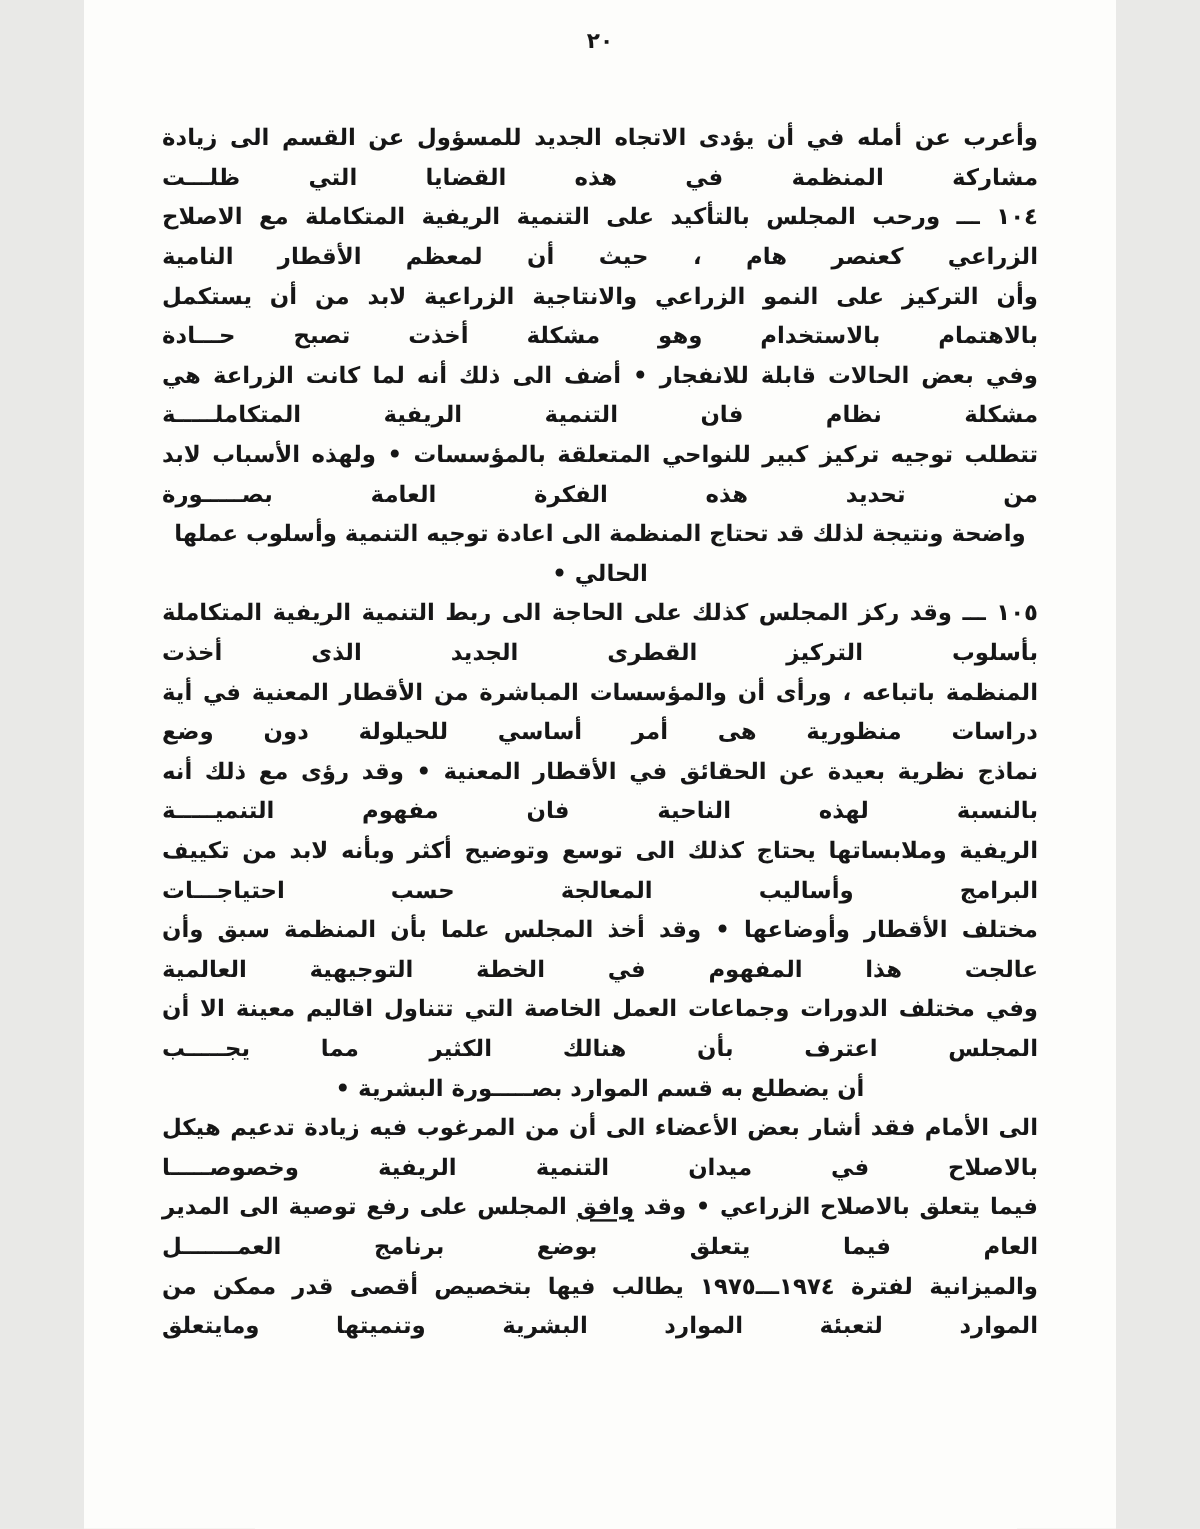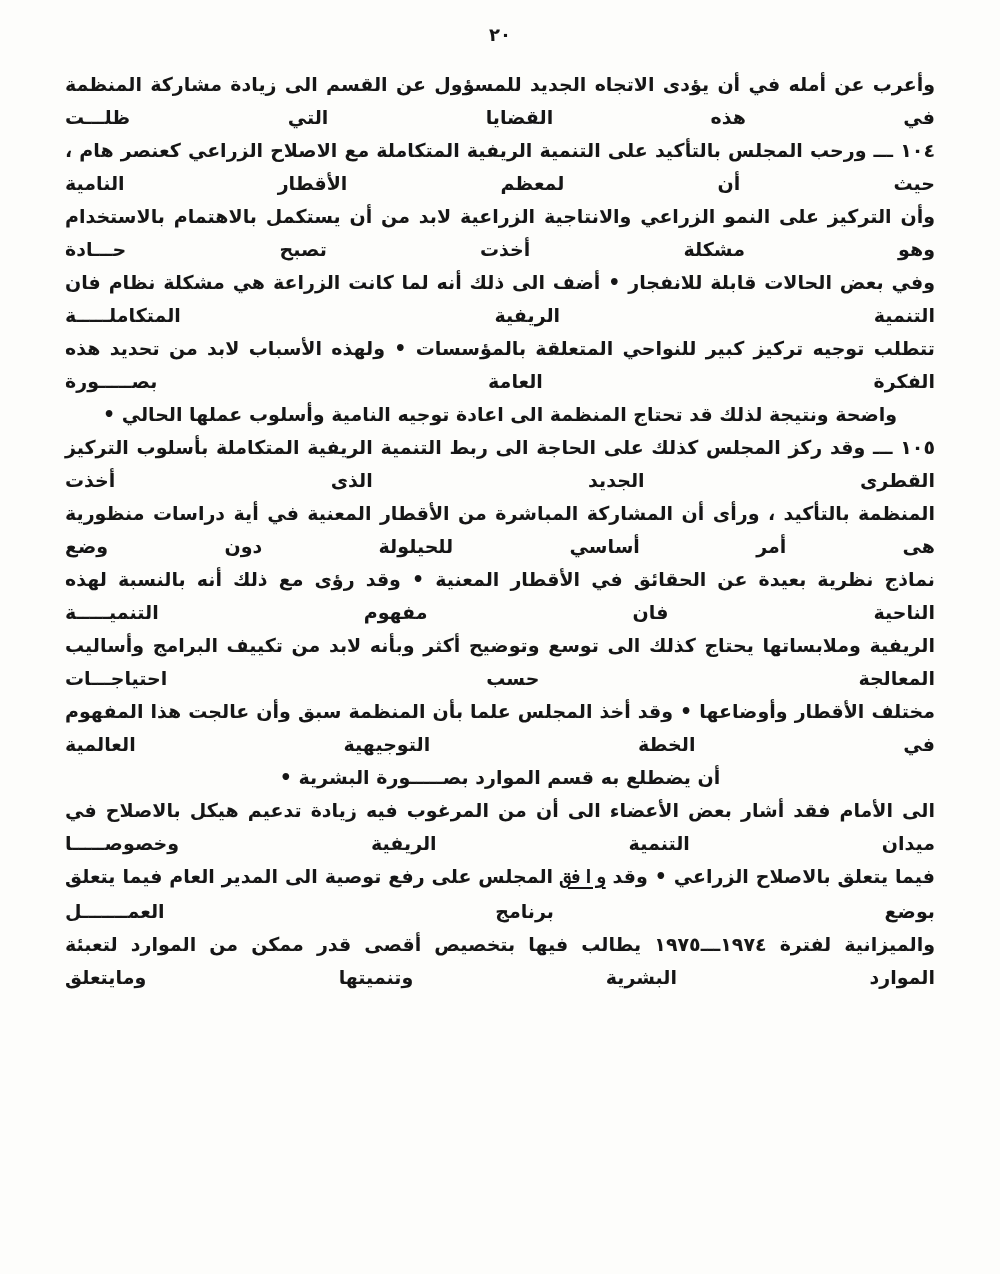--- a/index.html
+++ b/index.html
@@ -2,21 +2,21 @@
 <html lang="ar"><head>
 <meta charset="utf-8">
 <style>
   html, body {
     margin: 0;
     padding: 0;
     background: #e9e9e7;
   }
   .page {
     position: relative;
-    width: 1000px;
+    width: 860px;
     height: 1274px;
     margin: 0 auto;
     background: #fdfdfb;
     color: #161616;
     font-family: "DejaVu Sans", sans-serif;
     overflow: hidden;
     box-sizing: border-box;
     padding: 18px 65px 0 65px;
   }
   .page-num-top {
@@ -29,49 +29,50 @@
   .para {
     direction: rtl;
     font-size: 19px;
     font-weight: 600;
     line-height: 33px;
   }
   .line { white-space: normal; }
   .j { text-align: justify; text-align-last: justify; }
   .c { text-align: center; text-align-last: center; }
   .l { text-align: left; text-align-last: left; }
-  .u { text-decoration: underline; text-underline-offset: 4px; text-decoration-thickness: 2px; font-family: Liberation Mono, monospace; }
-  .mt-intro { margin-top: 17px; }
+  .u { text-decoration: underline; text-underline-offset: 4px; text-decoration-thickness: 2px; }
+  .mt-intro { margin-top: 48px; }
   .mt-para  { }
 </style>
 </head>
 <body>
 
 <div class="page">
 
   <div class="page-num-top">٢٠</div>
 
   <div class="para mt-intro">
     <div class="line j">وأعرب عن أمله في أن يؤدى الاتجاه الجديد للمسؤول عن القسم الى زيادة مشاركة المنظمة في هذه القضايا التي ظلـــت</div>
   </div>
 
   <div class="para mt-para">
     <div class="line j">١٠٤ ـــ ورحب المجلس بالتأكيد على التنمية الريفية المتكاملة مع الاصلاح الزراعي كعنصر هام ، حيث أن لمعظم الأقطار النامية</div>
     <div class="line j">وأن التركيز على النمو الزراعي والانتاجية الزراعية لابد من أن يستكمل بالاهتمام بالاستخدام وهو مشكلة أخذت تصبح حـــادة</div>
     <div class="line j">وفي بعض الحالات قابلة للانفجار • أضف الى ذلك أنه لما كانت الزراعة هي مشكلة نظام فان التنمية الريفية المتكاملـــــة</div>
     <div class="line j">تتطلب توجيه تركيز كبير للنواحي المتعلقة بالمؤسسات • ولهذه الأسباب لابد من تحديد هذه الفكرة العامة بصـــــورة</div>
-    <div class="line c">واضحة ونتيجة لذلك قد تحتاج المنظمة الى اعادة توجيه النامية وأسلوب عملها الحالي •</div>
+    <div class="line c">واضحة ونتيجة لذلك قد تحتاج المنظمة الى اعادة توجيه التنمية وأسلوب عملها الحالي •</div>
   </div>
 
   <div class="para mt-para">
     <div class="line j">١٠٥ ـــ وقد ركز المجلس كذلك على الحاجة الى ربط التنمية الريفية المتكاملة بأسلوب التركيز القطرى الجديد الذى أخذت</div>
-    <div class="line j">المنظمة بالتأكيد ، ورأى أن المشاركة المباشرة من الأقطار المعنية في أية دراسات منظورية هى أمر أساسي للحيلولة دون وضع</div>
+    <div class="line j">المنظمة باتباعه ، ورأى أن والمؤسسات المباشرة من الأقطار المعنية في أية دراسات منظورية هى أمر أساسي للحيلولة دون وضع</div>
     <div class="line j">نماذج نظرية بعيدة عن الحقائق في الأقطار المعنية • وقد رؤى مع ذلك أنه بالنسبة لهذه الناحية فان مفهوم التنميـــــة</div>
     <div class="line j">الريفية وملابساتها يحتاج كذلك الى توسع وتوضيح أكثر وبأنه لابد من تكييف البرامج وأساليب المعالجة حسب احتياجـــات</div>
     <div class="line j">مختلف الأقطار وأوضاعها • وقد أخذ المجلس علما بأن المنظمة سبق وأن عالجت هذا المفهوم في الخطة التوجيهية العالمية</div>
+    <div class="line j">وفي مختلف الدورات وجماعات العمل الخاصة التي تتناول اقاليم معينة الا أن المجلس اعترف بأن هنالك الكثير مما يجـــــب</div>
     <div class="line c">أن يضطلع به قسم الموارد بصـــــورة البشرية •</div>
   </div>
 
   <div class="para mt-para">
     <div class="line j">الى الأمام فقد أشار بعض الأعضاء الى أن من المرغوب فيه زيادة تدعيم هيكل بالاصلاح في ميدان التنمية الريفية وخصوصـــــا</div>
     <div class="line j"><span>فيما يتعلق بالاصلاح الزراعي • وقد </span><span class="u">وافق</span><span> المجلس على رفع توصية الى المدير العام فيما يتعلق بوضع برنامج العمـــــــل</span></div>
     <div class="line j">والميزانية لفترة ١٩٧٤ـــ١٩٧٥ يطالب فيها بتخصيص أقصى قدر ممكن من الموارد لتعبئة الموارد البشرية وتنميتها ومايتعلق</div>
 
   </div>
 

